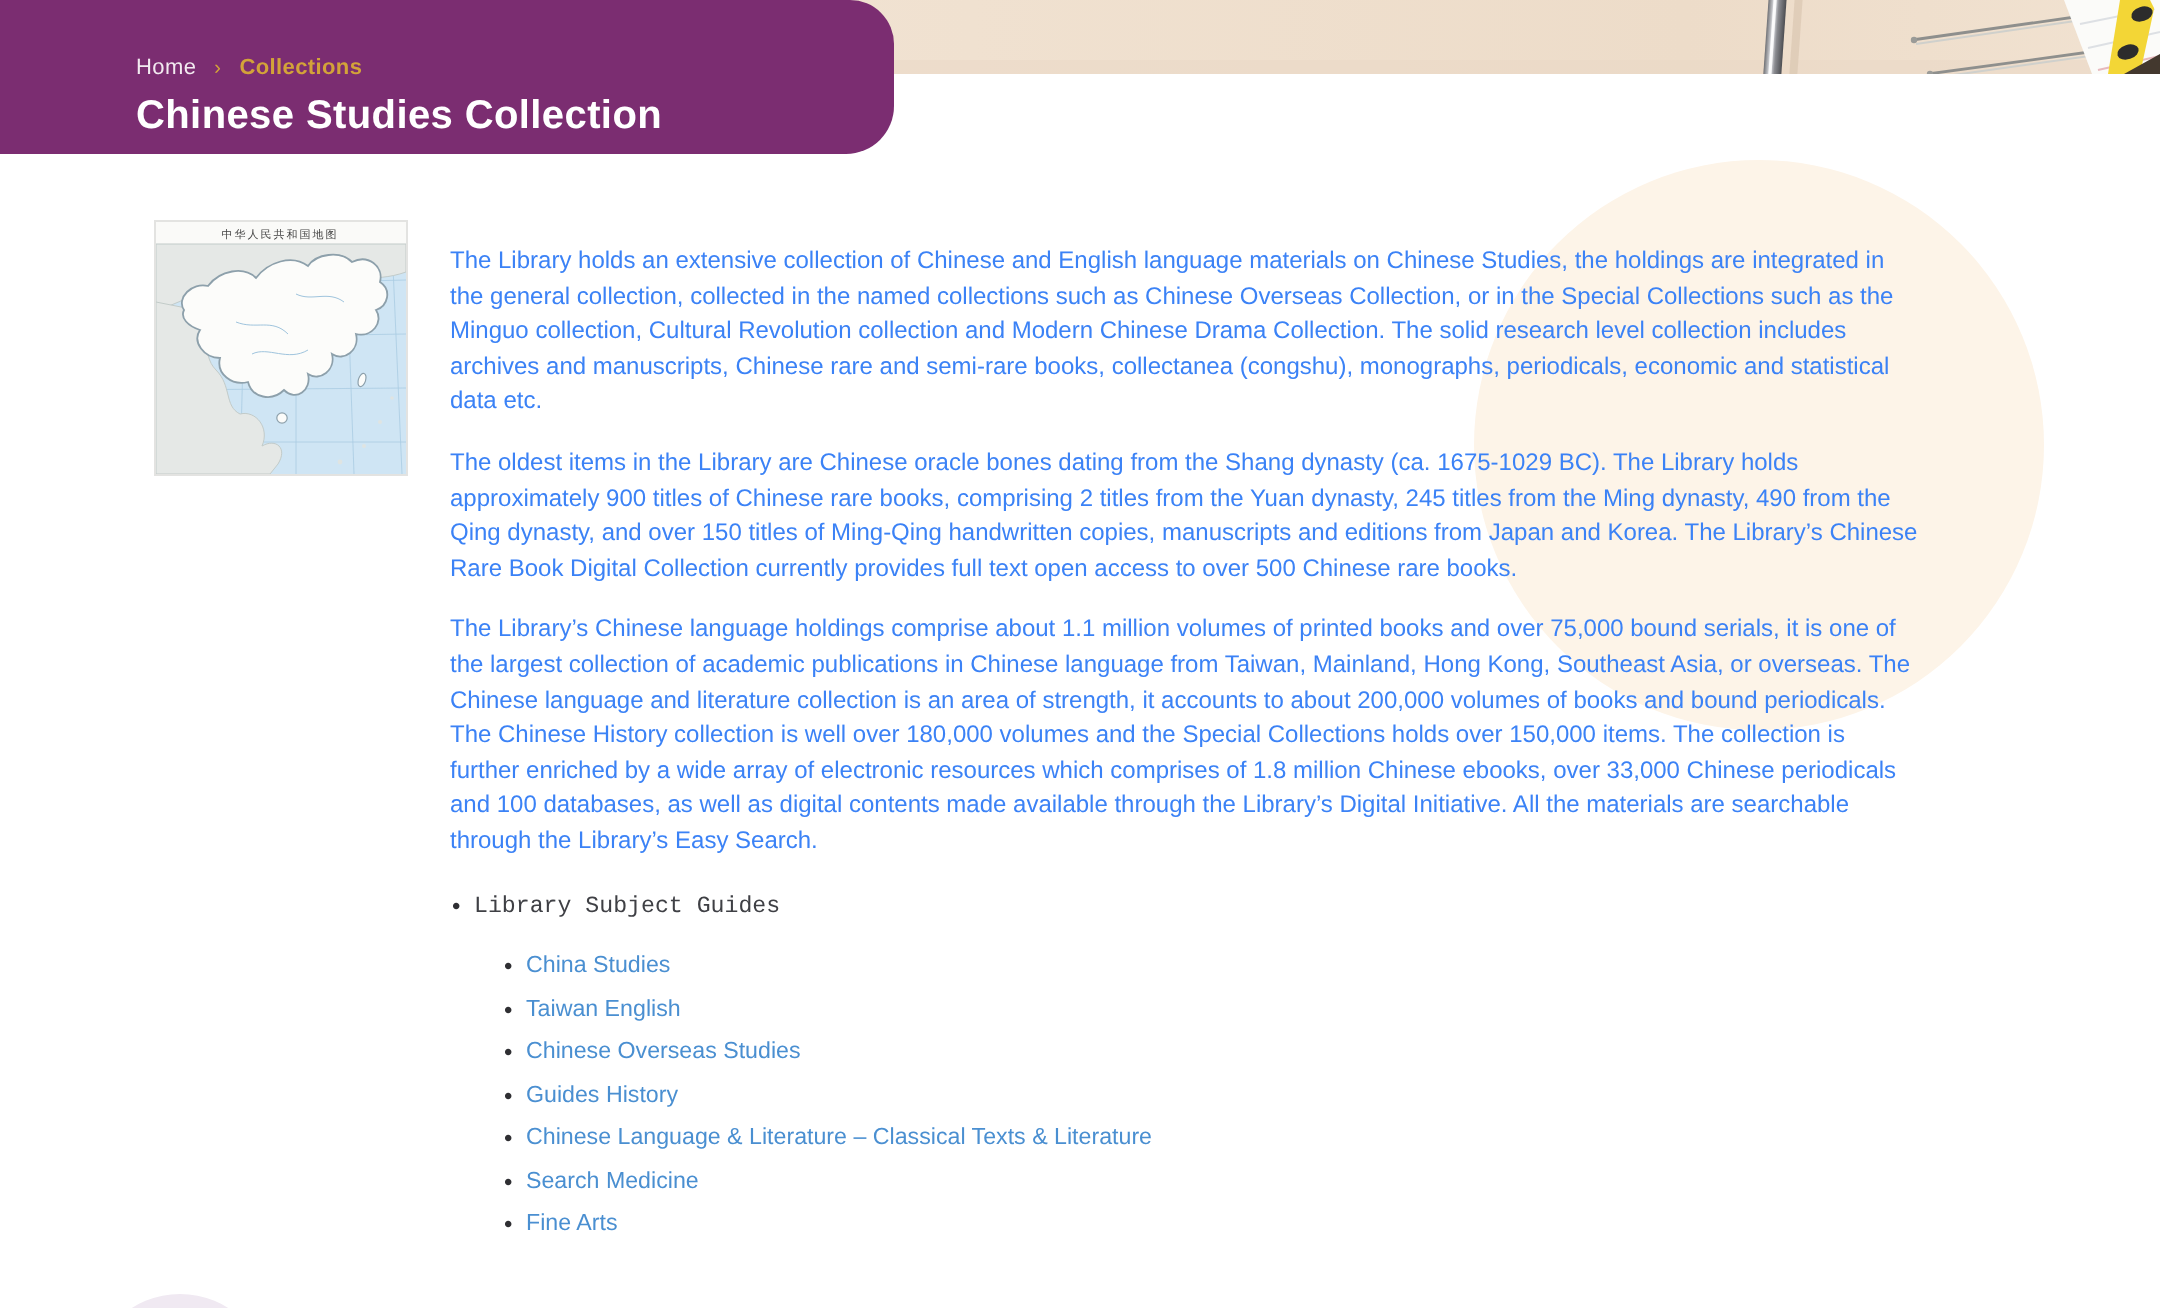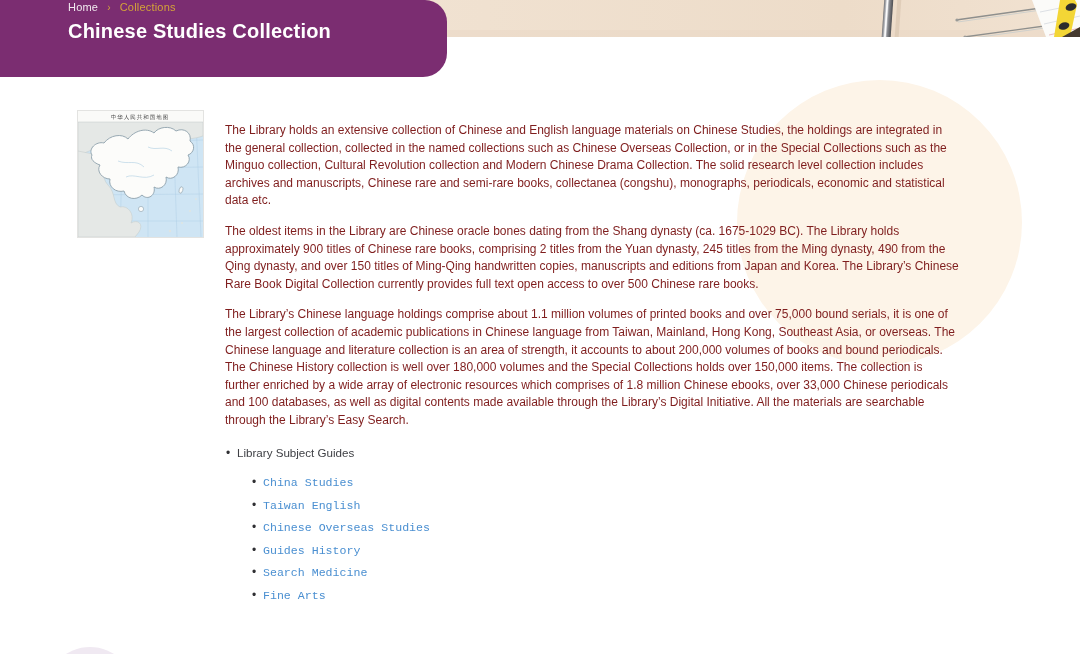--- a/index.html
+++ b/index.html
@@ -10,40 +10,40 @@
   .photo-strip{position:absolute;left:0;top:0;width:1080px;height:37px;z-index:1;}
 
   
   .circle-cream{position:absolute;left:737px;top:80px;width:285px;height:285px;border-radius:50%;
     background:#fdf4e8;z-index:0;}
   .circle-pink{position:absolute;left:45px;top:647px;width:90px;height:90px;border-radius:50%;
     background:#f0e9f2;z-index:0;}
 
   
   .banner{position:absolute;left:0;top:0;width:447px;height:77px;background:#7b2d71;
-    border-radius:0 22px 24px 0;z-index:5;box-sizing:border-box;padding:1px 0 0 68px;}
+    border-radius:0 22px 24px 0;z-index:5;box-sizing:border-box;padding:28px 0 0 68px;}
   .breadcrumb{font-size:11px;letter-spacing:.2px;display:flex;align-items:center;gap:9px;}
   .crumb-home{color:#f2eaf0;text-decoration:none;font-weight:500;}
   .crumb-sep{color:#d3a339;font-size:10px;}
-  .crumb-current{color:#d3a339;text-decoration:none;font-weight:400;}
+  .crumb-current{color:#d3a339;text-decoration:none;font-weight:700;}
   .page-title{margin-top:7px;color:#ffffff;font-size:20px;font-weight:700;letter-spacing:.2px;}
 
   
   .main{position:absolute;left:78px;top:110px;right:0;z-index:2;}
   .map-figure{position:absolute;left:0;top:1px;width:125px;height:126px;outline:1px solid #e3e3e1;}
   .text-col{margin-left:147px;width:735px;padding-top:12px;}
-  .text-col p{margin:0 0 13px;font-size:12px;line-height:17.6px;color:#7f1d1d;}
+  .text-col p{margin:0 0 13px;font-size:12px;line-height:17.6px;color:#3b82f6;}
 
   ul.top-list{margin:17px 0 0;padding:0;list-style:none;}
   ul.top-list li{position:relative;padding-left:12px;margin-bottom:9px;font-size:11.6px;
     line-height:12.5px;color:#3f4045;}
   ul.top-list li::before{content:"•";position:absolute;left:1px;top:0;color:#2f2f33;font-size:12px;}
   ul.sub-list{margin:17px 0 0 14px;padding:0;list-style:none;}
-  a.link{color:#4a8fd1;text-decoration:none;font-family:Liberation Mono, monospace;}
-  .guides-label{color:#3f4045;}
+  a.link{color:#4a8fd1;text-decoration:none;}
+  .guides-label{color:#3f4045;font-family:Liberation Mono, monospace;}
 </style>
 </head>
 <body>
 
 <div class="stage">
 
   <div class="photo-strip">
     <svg width="1080" height="37" viewBox="0 0 1080 37" preserveAspectRatio="none">
       <defs>
         <linearGradient id="wood" x1="0" y1="0" x2="1" y2="0">
@@ -148,20 +148,21 @@
       <p>The Library’s Chinese language holdings comprise about 1.1 million volumes of printed books and over 75,000 bound serials, it is one of the largest collection of academic publications in Chinese language from Taiwan, Mainland, Hong Kong, Southeast Asia, or overseas.  The Chinese language and literature collection is an area of strength, it accounts to about 200,000 volumes of books and bound periodicals.  The Chinese History collection is well over 180,000 volumes and the Special Collections holds over 150,000 items.  The collection is further enriched by a wide array of electronic resources which comprises of 1.8 million Chinese ebooks, over 33,000 Chinese periodicals and 100 databases, as well as digital contents made available through the Library’s Digital Initiative.  All the materials are searchable through the Library’s Easy Search.</p>
 
       <ul class="top-list">
         <li>
           <span class="guides-label">Library Subject Guides</span>
           <ul class="sub-list">
             <li><a href="#" class="link">China Studies</a></li>
             <li><a href="#" class="link">Taiwan English</a></li>
             <li><a href="#" class="link">Chinese Overseas Studies</a></li>
             <li><a href="#" class="link">Guides History</a></li>
+            <li><a href="#" class="link">Chinese Language &amp; Literature – Classical Texts &amp; Literature</a></li>
             <li><a href="#" class="link">Search Medicine</a></li>
             <li><a href="#" class="link">Fine Arts</a></li>
           </ul>
         </li>
 
       </ul>
     </div>
   </div>
 
 </div>

